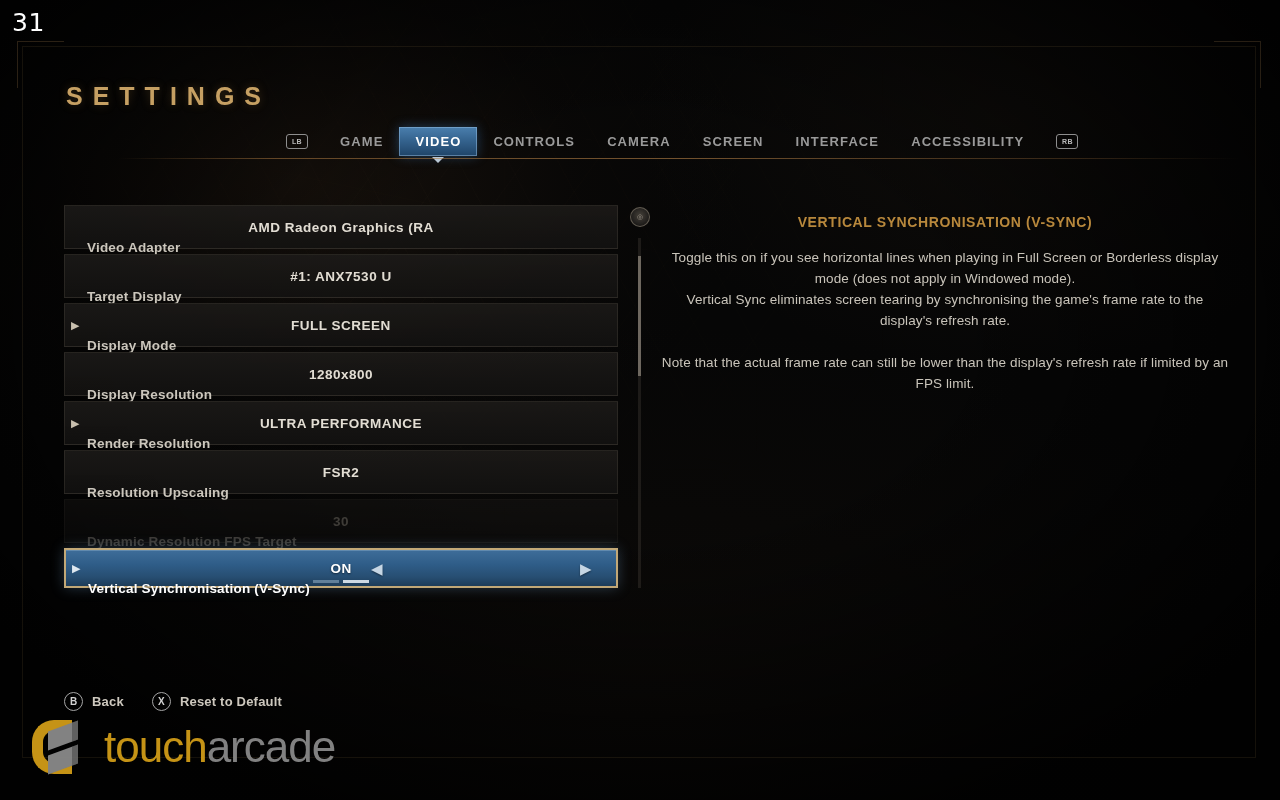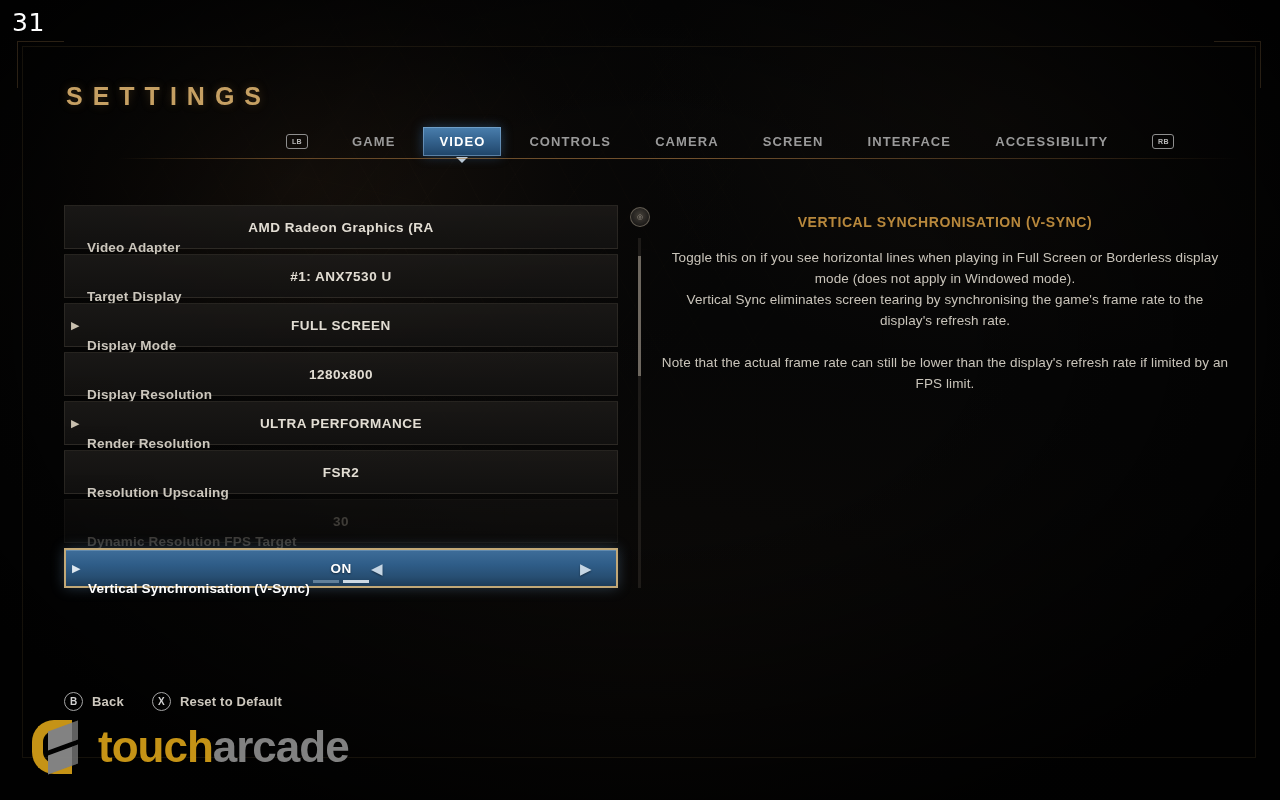--- a/index.html
+++ b/index.html
@@ -62,21 +62,21 @@
   #title {
     position:absolute; left:66px; top:82px;
     font-size:25px; font-weight:700; letter-spacing:10px;
     color:#c6a063;
     text-shadow:0 0 10px rgba(170,126,60,.30);
   }
 
   
   #tabbar {
     position:absolute; left:270px; top:124px;
-    display:flex; align-items:center; gap:12px;
+    display:flex; align-items:center; gap:0;
     height:34px;
   }
   .bumper {
     width:22px; height:15px; border:1px solid #8e8e8e; border-radius:3px;
     display:flex; align-items:center; justify-content:center;
     font-size:7px; font-weight:700; color:#b9b9b9; letter-spacing:.4px;
     margin:0 16px;
   }
   .tab {
     font-size:13px; font-weight:700; letter-spacing:1.1px;
@@ -207,21 +207,21 @@
     border:11px solid #d6a018; border-right:none;
     border-radius:22px 0 0 22px;
   }
   #wm-mark .b1, #wm-mark .b2 {
     position:absolute; width:30px; height:19px; background:#8d8d8d;
     transform:skewY(-20deg);
     box-shadow:inset -6px 0 0 rgba(0,0,0,.25);
   }
   #wm-mark .b1 { left:22px; top:10px; }
   #wm-mark .b2 { left:22px; top:34px; }
-  #wm-text { font-size:44px; font-weight:700; letter-spacing:-1px; line-height:1; }
+  #wm-text { font-size:44px; font-weight:400; letter-spacing:-1px; line-height:1;margin-left:6px; }
   #wm-text .a { color:#d6a018; }
   #wm-text .b { color:#8c8c8c; }
 </style>
 </head>
 <body>
 
 <div id="bg">
   <div id="bg-tex"></div>
   <div id="bg-vig"></div>
 </div>

